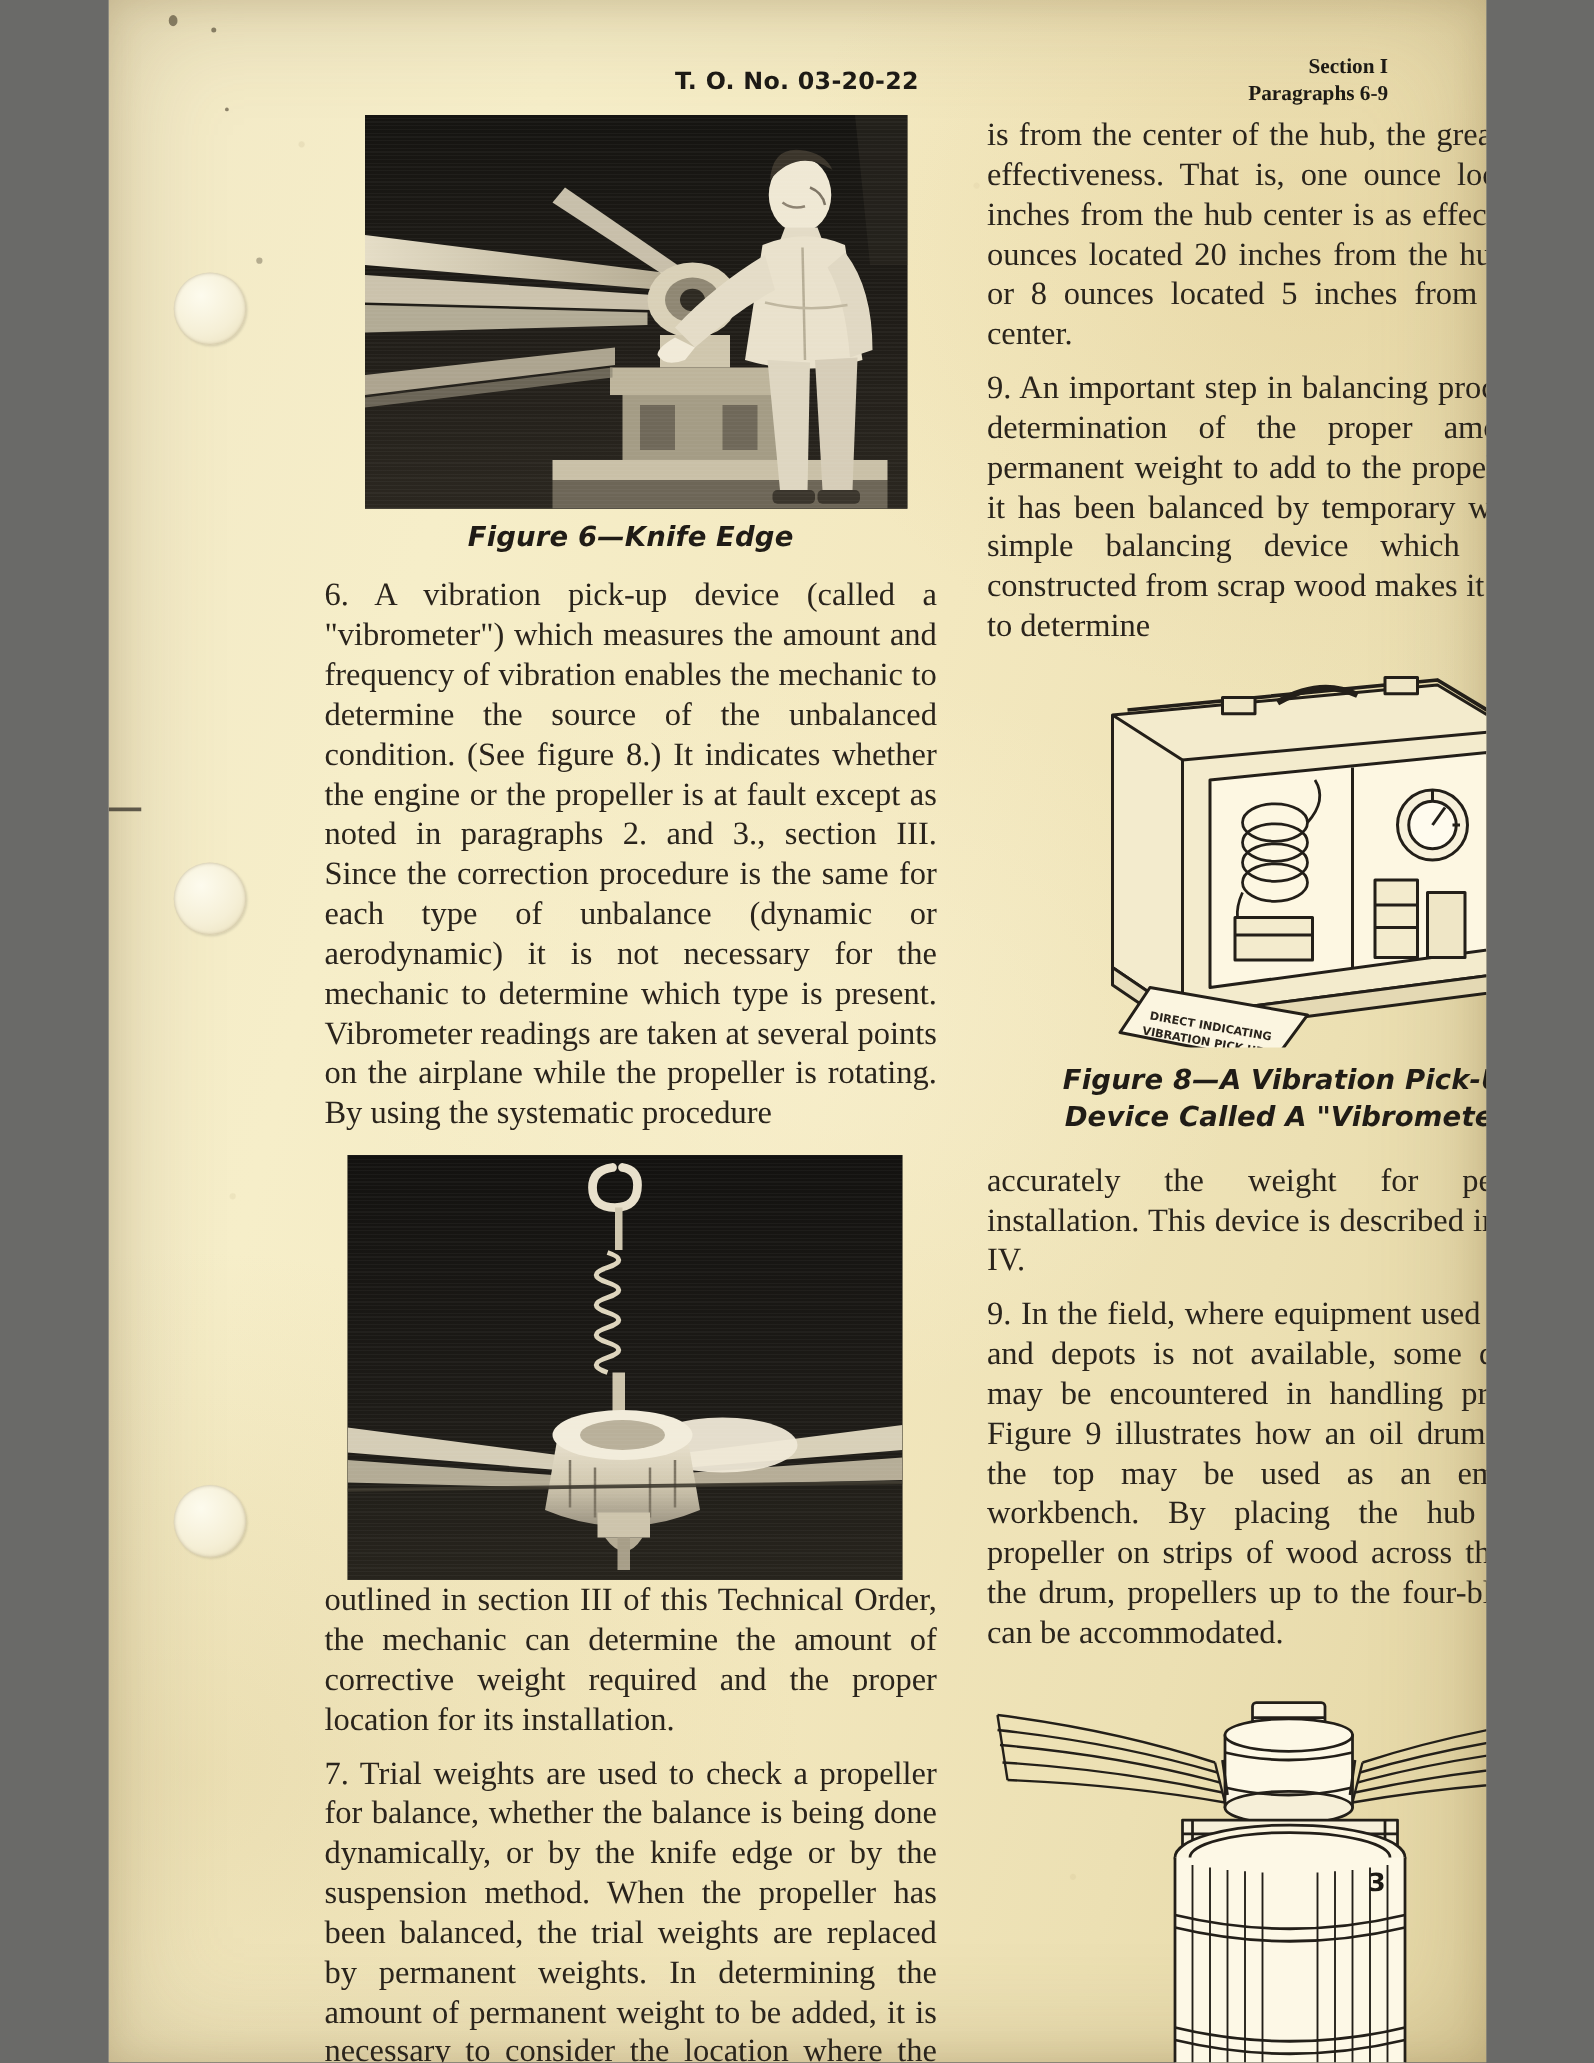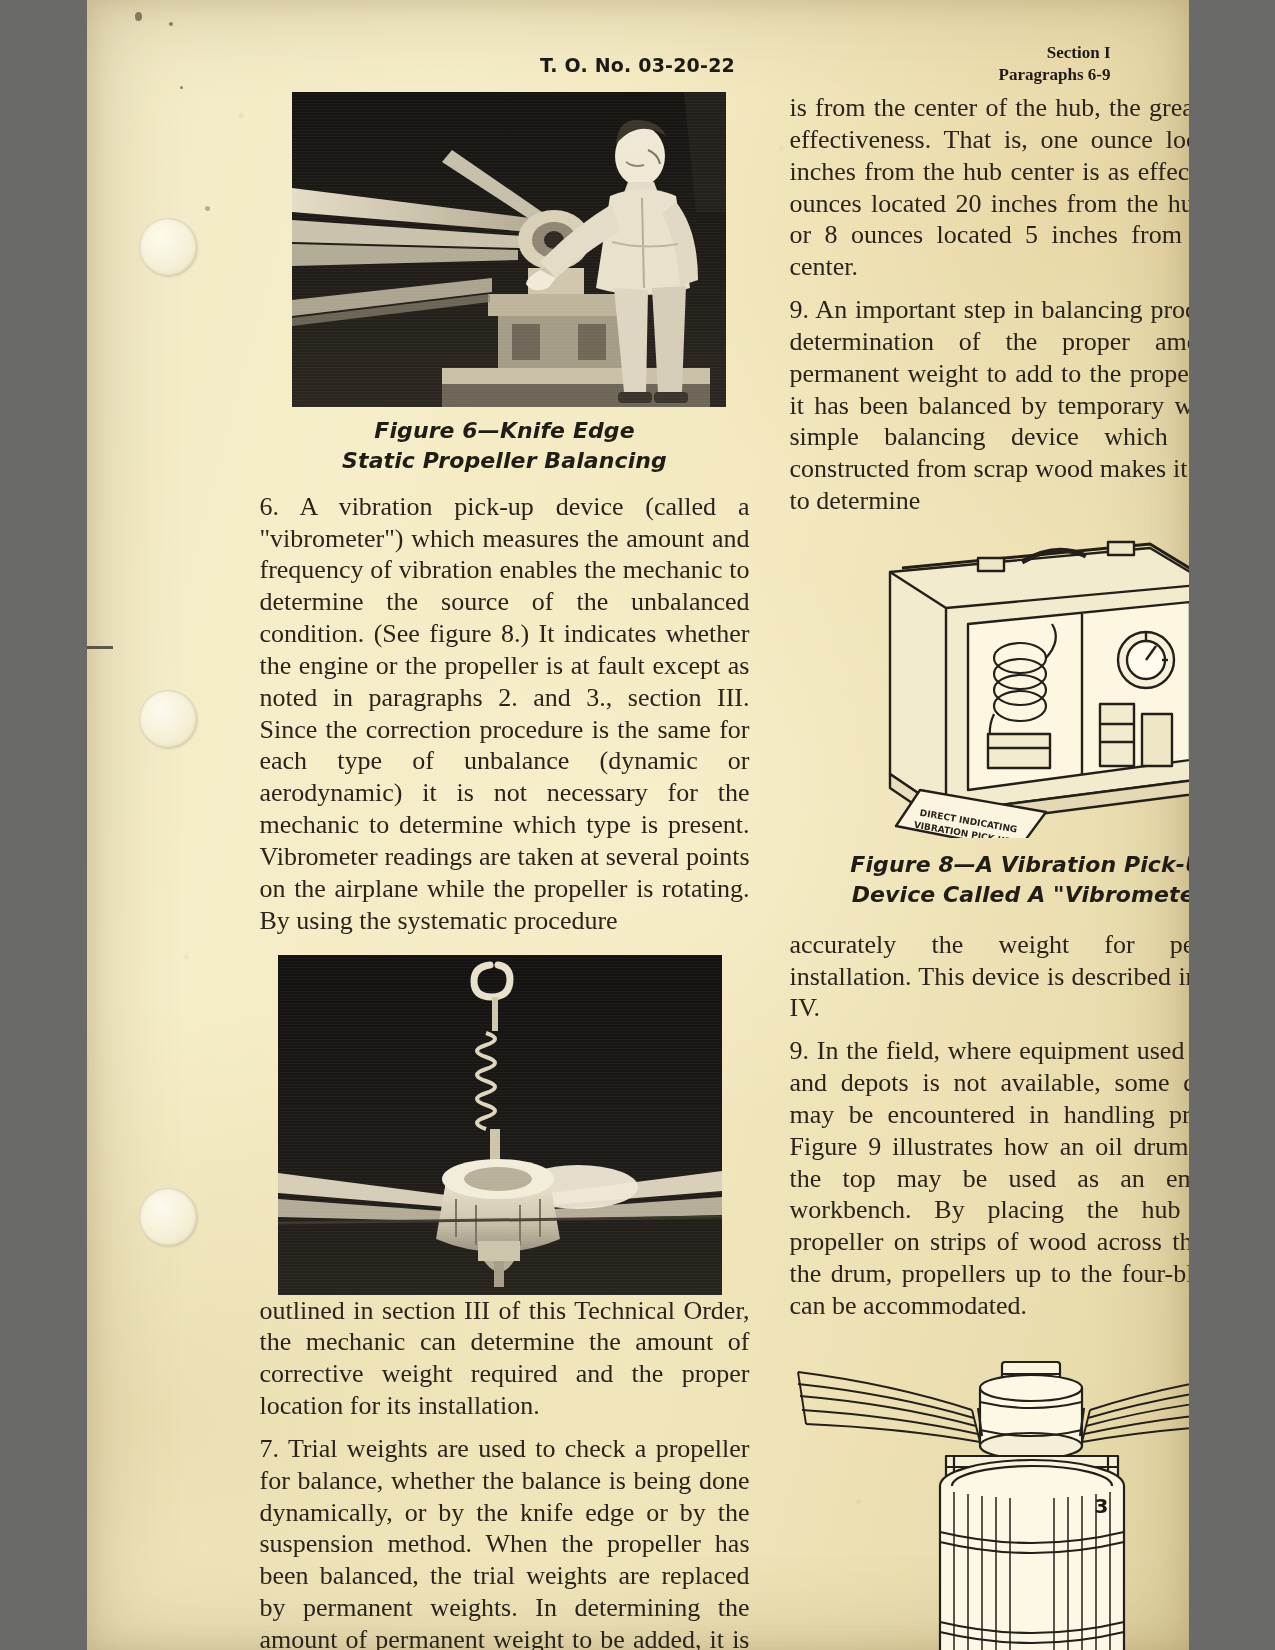--- a/index.html
+++ b/index.html
@@ -223,21 +223,20 @@
 
             <path d="M350 106 L352 196" stroke="#b6ad96" stroke-width="2" fill="none"></path>
             <path d="M320 150 q32 8 66 2" stroke="#bfb69f" stroke-width="2" fill="none"></path>
           </g>
 
           <path d="M392 0 L434 0 L434 120 L404 120 Z" fill="#2c2821" opacity=".6"></path>
         </svg>
       </div>
       <div class="caption">
         <div>Figure 6—Knife Edge</div>
-        <div>Static Propeller Balancing</div>
       </div>
     </div>
 
     <p class="body">6. A vibration pick-up device (called a "vibrometer") which measures the amount and frequency of vibration enables the mechanic to determine the source of the unbalanced condition. (See figure 8.) It indicates whether the engine or the propeller is at fault except as noted in paragraphs 2. and 3., section III. Since the correction procedure is the same for each type of unbalance (dynamic or aerodynamic) it is not necessary for the mechanic to determine which type is present. Vibrometer readings are taken at several points on the airplane while the propeller is rotating. By using the systematic procedure</p>
 
     <div class="fig" style="margin-top:18px;">
       <div class="halftone" style="width:444px;height:340px;margin-left:18px;">
         <svg viewBox="0 0 444 340" width="444" height="340" aria-hidden="true">
           <defs>
             <linearGradient id="f7bg" x1="0" y1="0" x2="0" y2="1">

